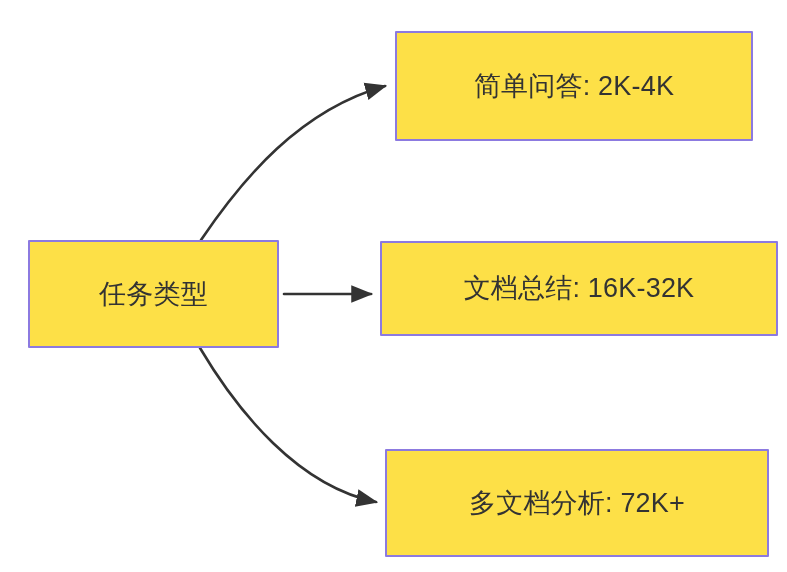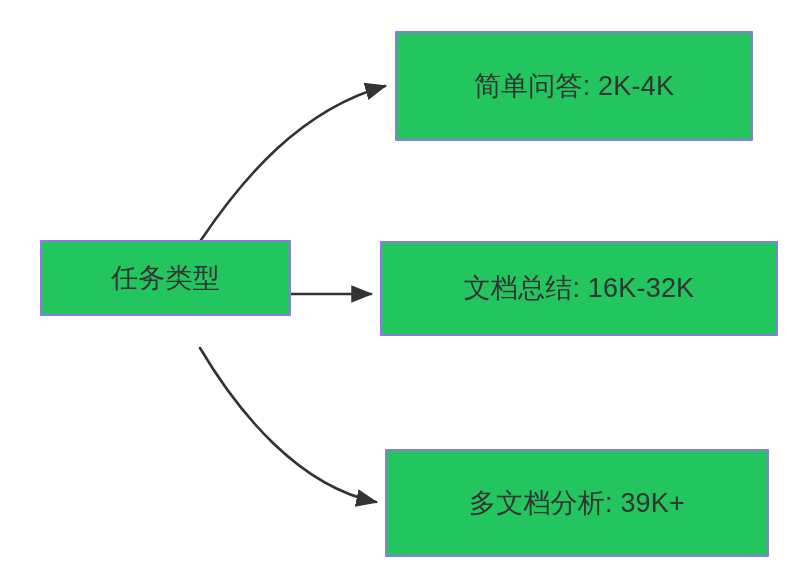--- a/index.html
+++ b/index.html
@@ -22,38 +22,38 @@
     position: absolute;
     left: 0;
     top: 0;
     width: 787px;
     height: 572px;
     pointer-events: none;
   }
   .node {
     position: absolute;
     box-sizing: border-box;
-    background: #22c55e;
+    background: #fde047;
     border: 2px solid #8C7AE0;
     border-radius: 1px;
     display: flex;
     align-items: center;
     justify-content: center;
     text-align: center;
   }
   .node-label {
     color: #333333;
     font-size: 27px;
     font-weight: 400;
     line-height: 1.2;
     letter-spacing: 0.2px;
     white-space: nowrap;
   }
   
-  #node-root    { left: 40px;  top: 240px; width: 251px; height: 76px; }
+  #node-root    { left: 28px;  top: 240px; width: 251px; height: 108px; }
   #node-simple  { left: 395px; top: 31px;  width: 358px; height: 110px; }
   #node-doc     { left: 380px; top: 241px; width: 398px; height: 95px; }
   #node-multi   { left: 385px; top: 449px; width: 384px; height: 108px; }
 </style>
 </head>
 <body>
 
 <div id="canvas">
 
   <svg id="edge-layer" viewBox="0 0 787 572" width="787" height="572" xmlns="http://www.w3.org/2000/svg">
@@ -76,16 +76,16 @@
 
   <div class="node" id="node-simple">
     <span class="node-label">简单问答: 2K-4K</span>
   </div>
 
   <div class="node" id="node-doc">
     <span class="node-label">文档总结: 16K-32K</span>
   </div>
 
   <div class="node" id="node-multi">
-    <span class="node-label">多文档分析: 39K+</span>
+    <span class="node-label">多文档分析: 72K+</span>
   </div>
 
 </div>
 
 </body></html>

